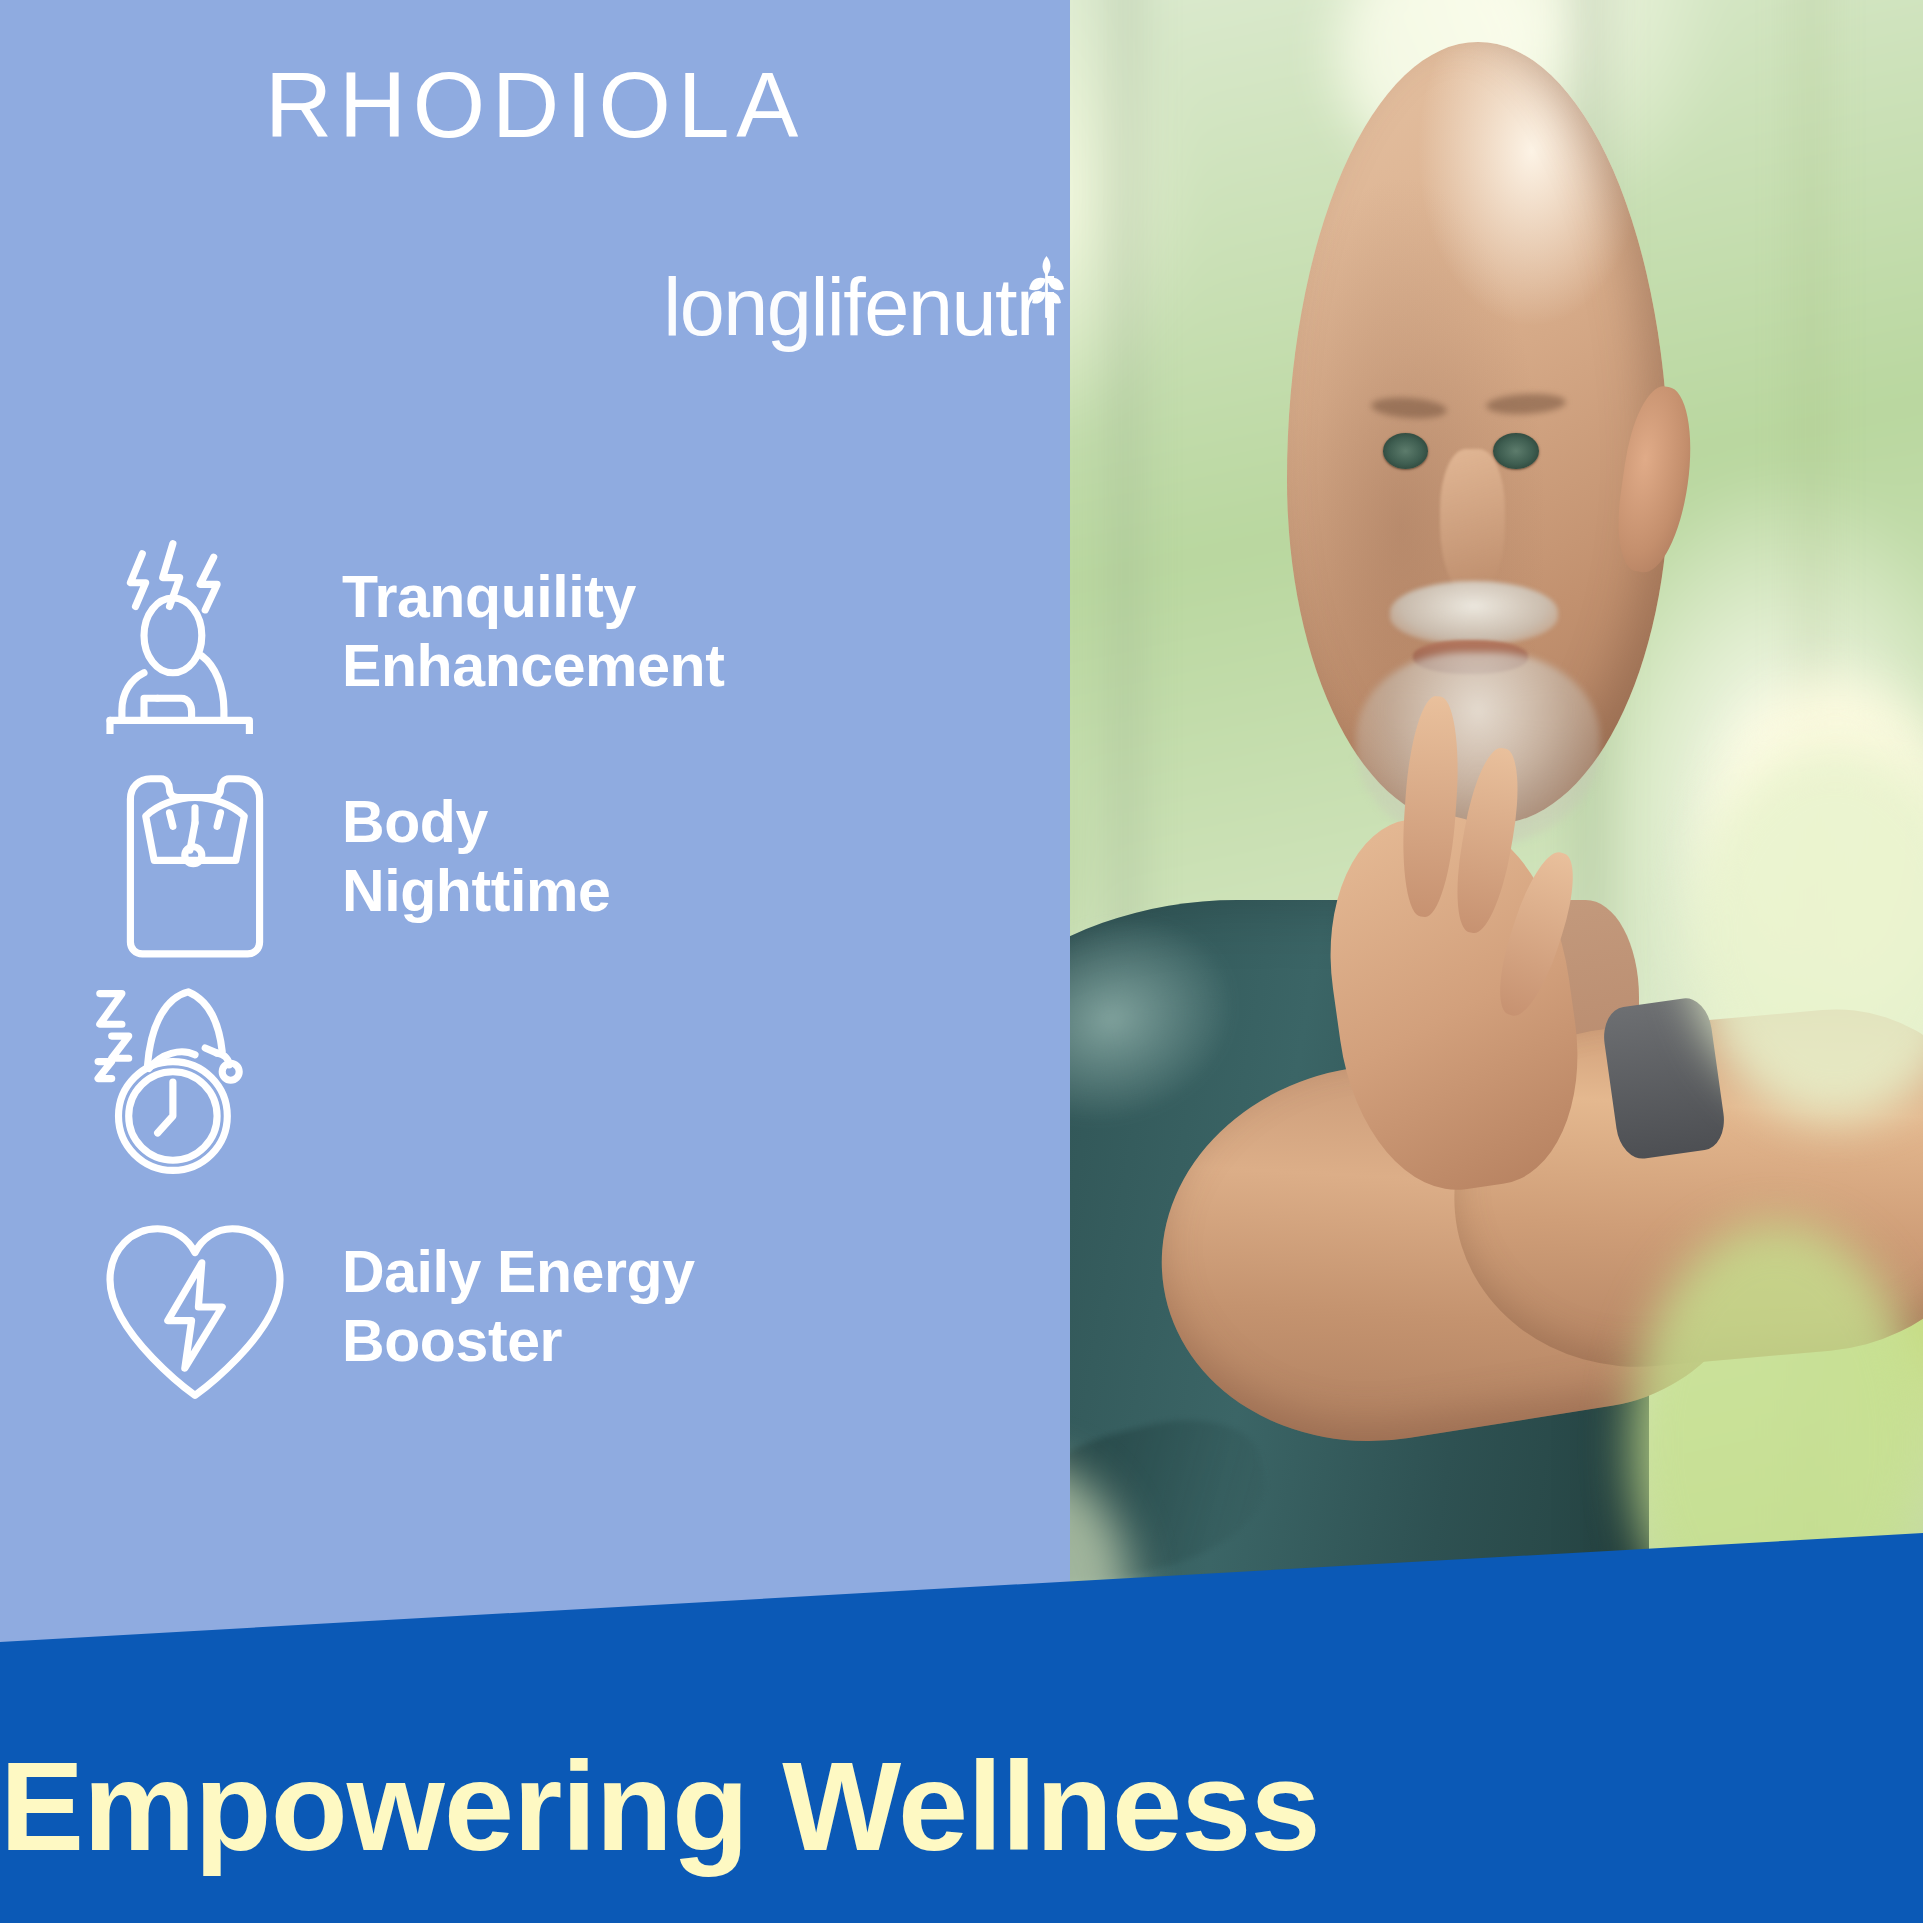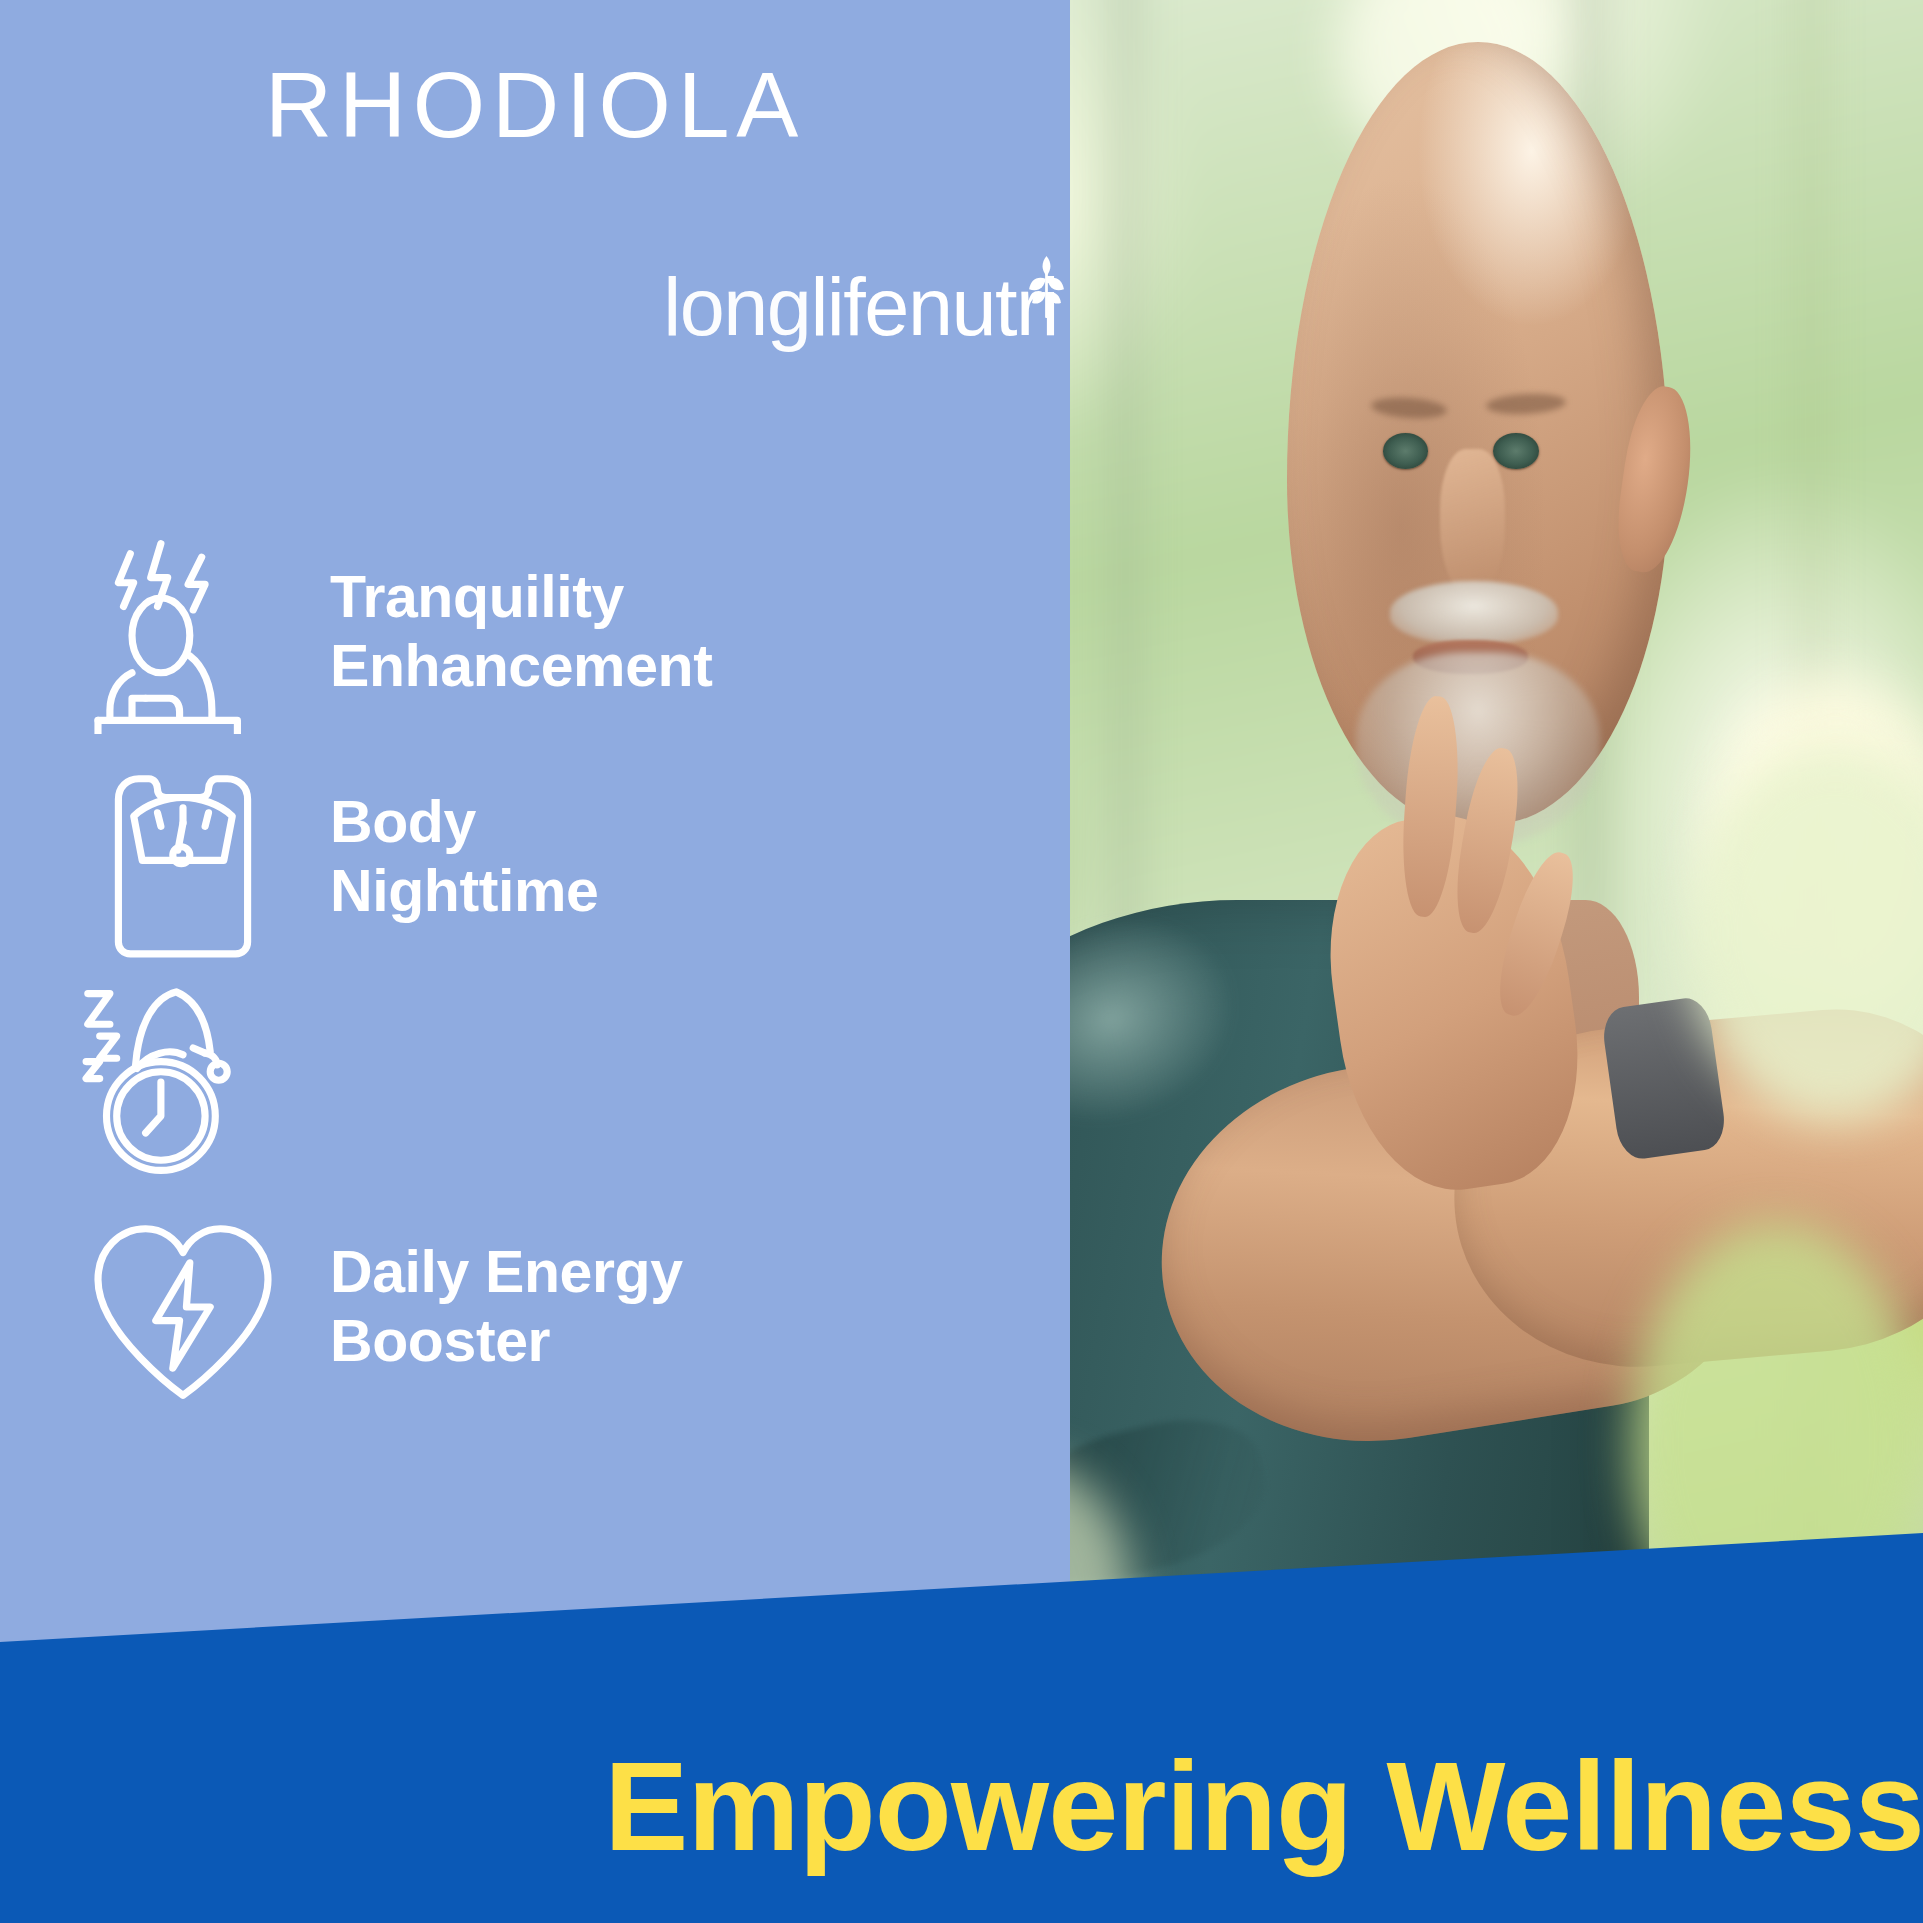--- a/index.html
+++ b/index.html
@@ -324,20 +324,21 @@
     top: 519px;
     width: 100%;
   }
   .feature {
     position: relative;
     display: flex;
     align-items: center;
     height: 225px;
     padding-left: 81px;
     box-sizing: border-box;
+    margin-left: 12px;
   }
   .feature-icon {
     flex: 0 0 auto;
     width: 204px;
     height: 204px;
     display: flex;
     align-items: center;
     justify-content: center;
   }
   .feature-icon svg { width: 100%; height: 100%; display: block; }
@@ -359,22 +360,22 @@
     width: 1924px;
     height: 391px;
     background: #0b59b6;
     clip-path: polygon(0 100%, 0 109px, 1924px 0px, 1924px 100%);
   }
   .banner-text {
     position: absolute;
     left: 0;
     bottom: 54px;
     width: 100%;
-    text-align: right;
-    color: #fde047;
+    text-align: left;
+    color: #fef9c3;
     font-size: 126px;
     font-weight: 700;
     letter-spacing: -0.8px;
     line-height: 1;
   }
 </style>
 </head>
 <body>
 
 <div id="poster">

